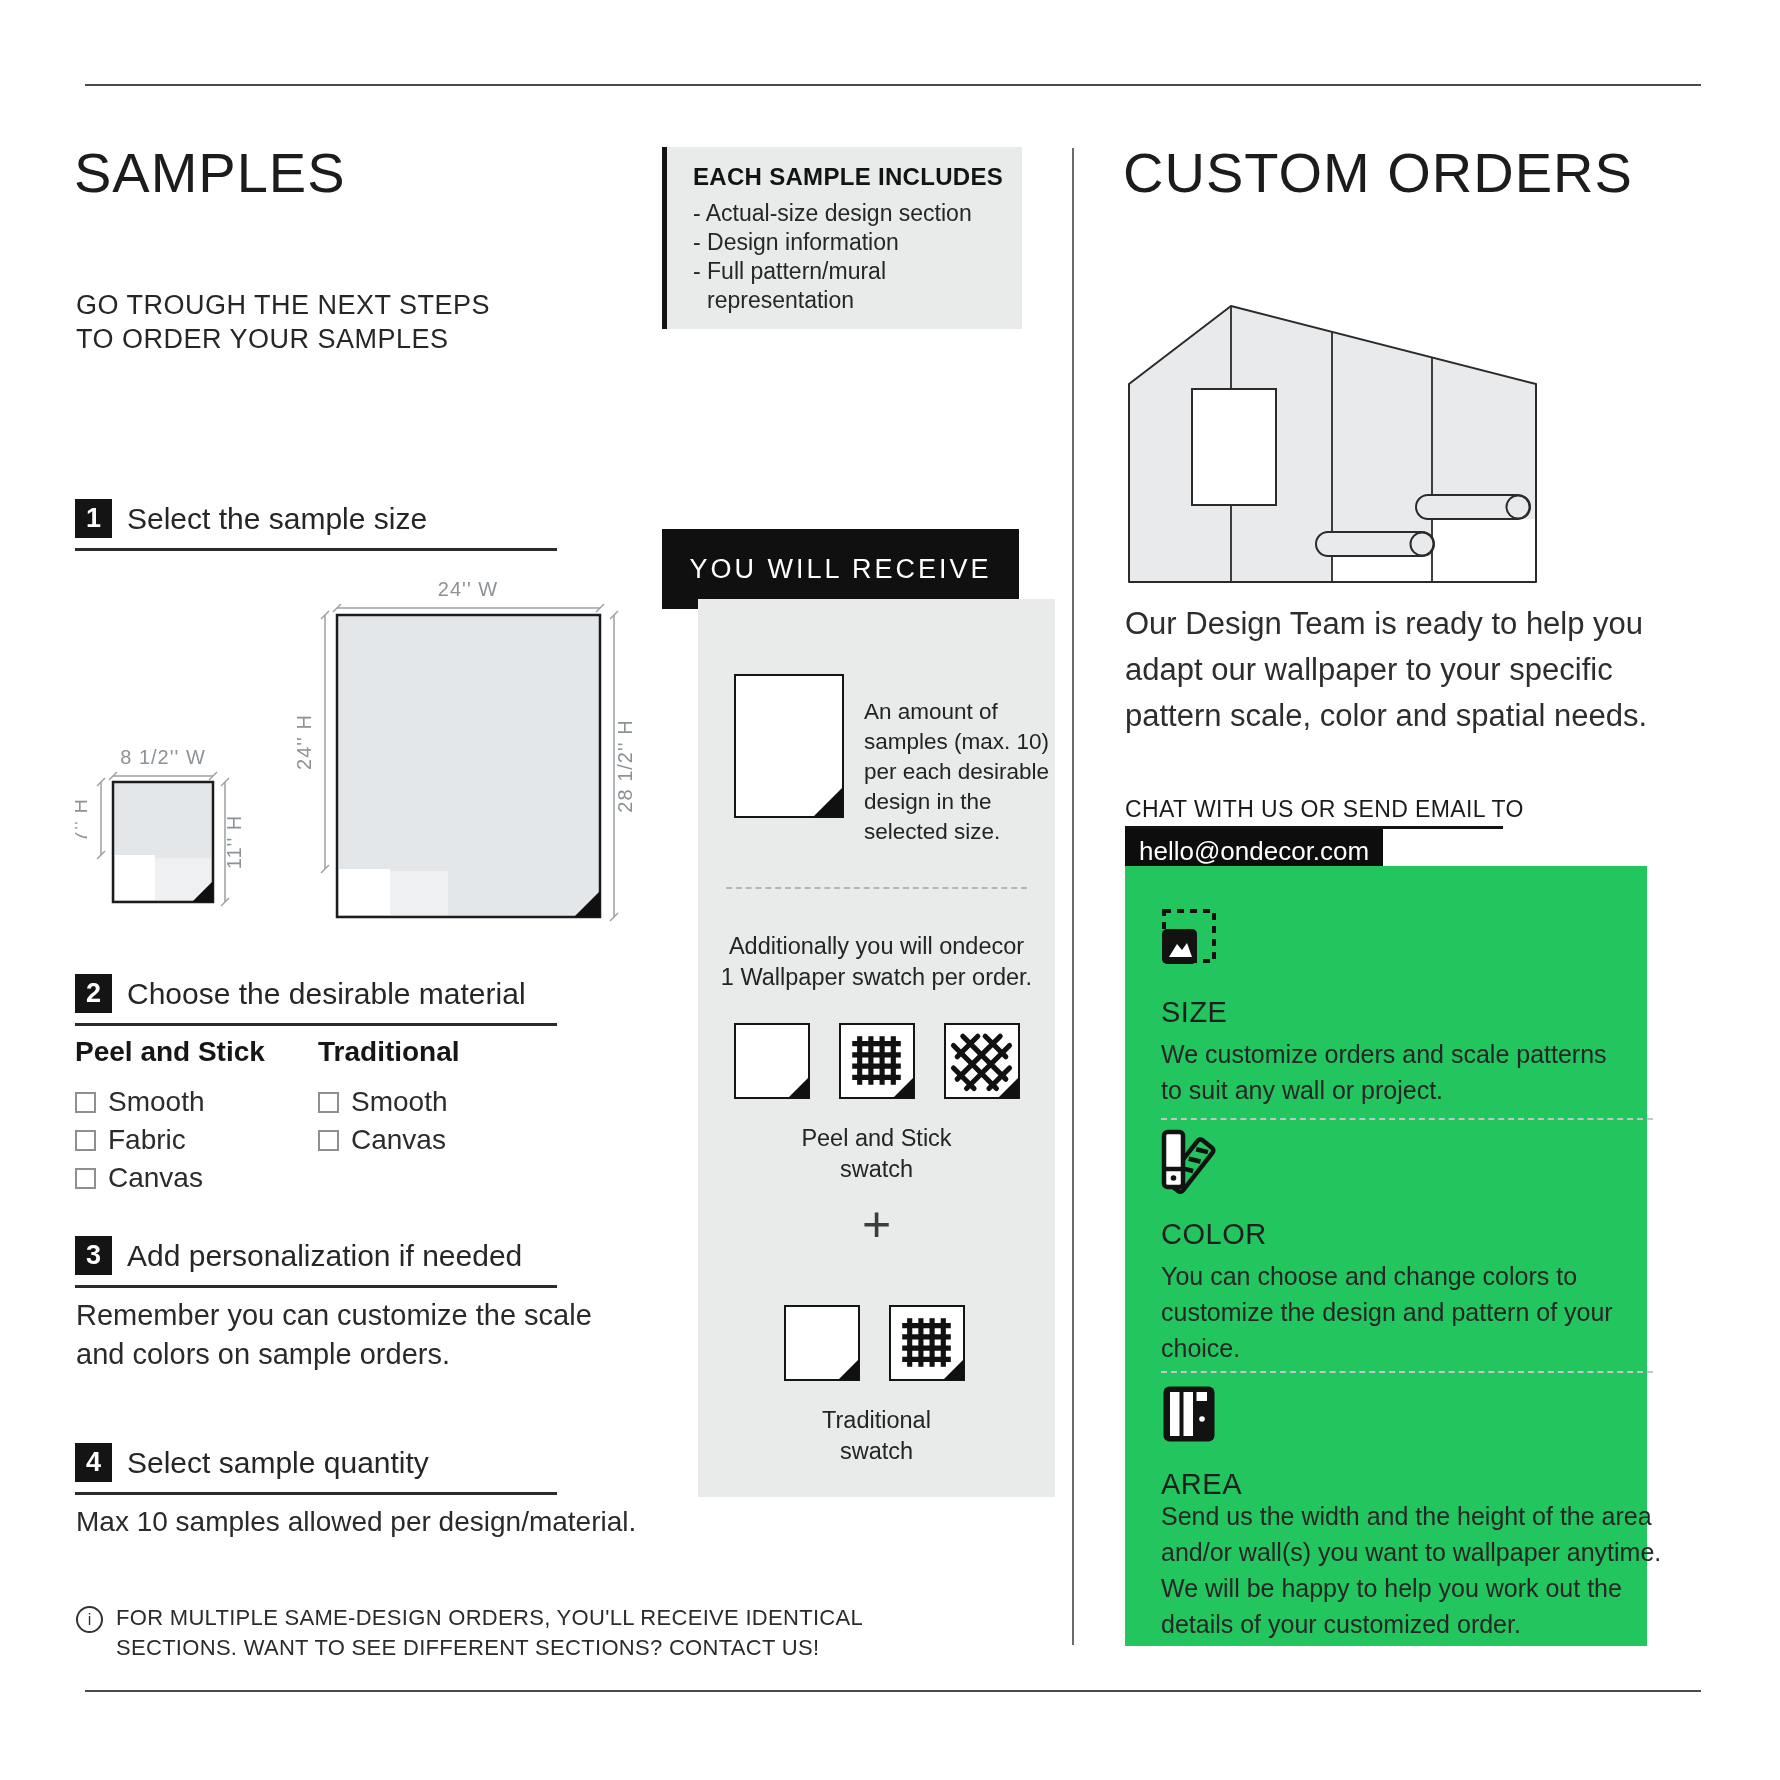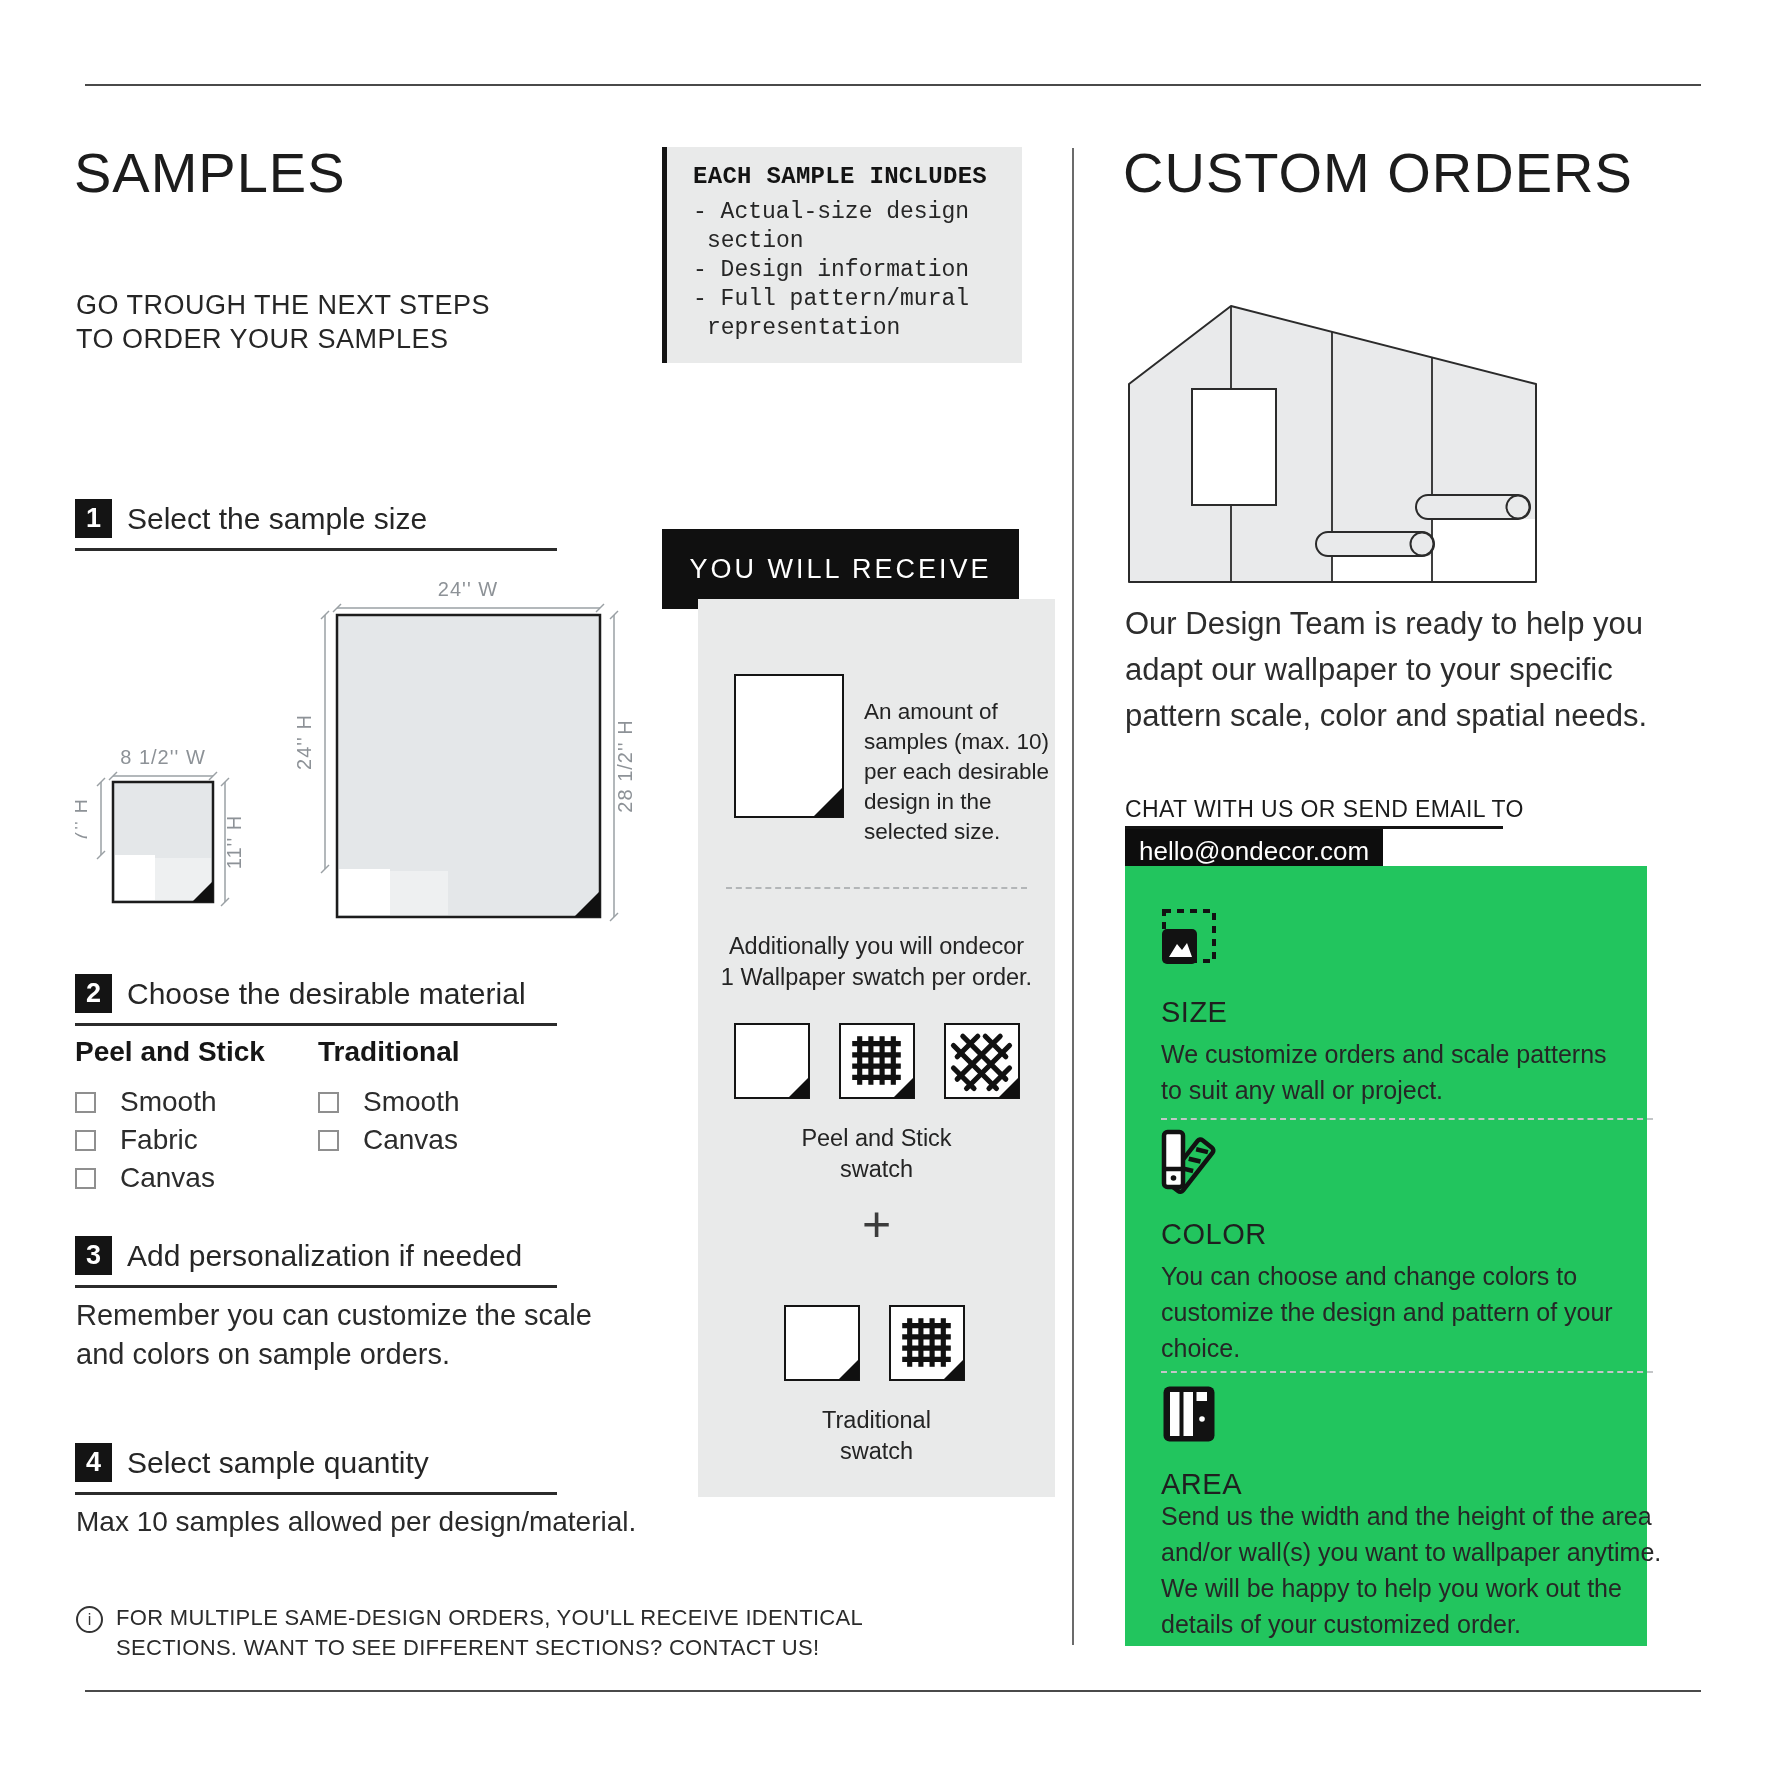--- a/index.html
+++ b/index.html
@@ -6,29 +6,29 @@
   .page{position:relative;width:1780px;height:1780px;background:#ffffff;
         font-family:"Liberation Sans",sans-serif;color:#262626;overflow:hidden;}
   .abs{position:absolute;}
   .big-title{font-size:56px;letter-spacing:1px;color:#1c1c1c;font-weight:400;white-space:nowrap;}
   .subtitle-line{font-size:27px;line-height:34px;letter-spacing:.5px;color:#262626;white-space:nowrap;}
   .step{display:flex;align-items:center;gap:15px;width:482px;border-bottom:3px solid #2b2b2b;padding-bottom:10px;}
   .step-num{min-width:37px;height:39px;background:#141414;color:#fff;font-size:27px;font-weight:700;
             display:flex;align-items:center;justify-content:center;}
   .step-label{font-size:30px;color:#262626;white-space:nowrap;}
   .mat-heading{font-size:28px;font-weight:700;color:#161616;margin-bottom:15px;white-space:nowrap;}
-  .mat-option{display:flex;align-items:center;gap:24px;font-size:28px;color:#2c2c2c;height:38px;white-space:nowrap;}
+  .mat-option{display:flex;align-items:center;gap:12px;font-size:28px;color:#2c2c2c;height:38px;white-space:nowrap;}
   .checkbox{width:17px;height:17px;border:2px solid #8f8f8f;background:#fff;flex:0 0 auto;}
   .note-line{font-size:29px;line-height:39px;color:#2a2a2a;white-space:nowrap;}
   .footer-note{display:flex;gap:13px;align-items:flex-start;}
   .info-circle{width:23px;height:23px;border:2px solid #333;border-radius:50%;display:flex;align-items:center;
                justify-content:center;font-size:16px;color:#333;margin-top:3px;flex:0 0 auto;}
   .footer-line{font-size:22px;line-height:30px;letter-spacing:.3px;color:#2b2b2b;white-space:nowrap;}
   .includes-box{width:360px;background:#e9eaea;border-left:5px solid #141414;box-sizing:border-box;
-                padding:16px 18px 20px 26px;font-family:Liberation Mono, monospace;}
+                padding:16px 18px 14px 26px;}
   .includes-title{font-size:24px;font-weight:700;letter-spacing:.3px;color:#131313;margin-bottom:8px;}
   .includes-item{font-size:23px;line-height:29px;color:#262626;padding-left:14px;text-indent:-14px;}
   .receive-header{width:357px;height:80px;background:#101010;color:#ffffff;font-size:27px;letter-spacing:3px;
                   display:flex;align-items:center;justify-content:center;white-space:nowrap;}
   .receive-body{width:357px;height:898px;background:#e9eaea;}
   .sheet{width:106px;height:140px;background:#fff;border:2px solid #141414;}
   .fold-lg{position:absolute;right:-1px;bottom:-1px;width:0;height:0;border-bottom:30px solid #101010;border-left:30px solid transparent;}
   .fold-sm{position:absolute;right:-1px;bottom:-1px;width:0;height:0;border-bottom:21px solid #101010;border-left:21px solid transparent;}
   .amount-line{font-size:22.5px;line-height:30px;color:#232323;white-space:nowrap;}
   .dashed{border-top:2px dashed #b3b6b8;height:0;}

